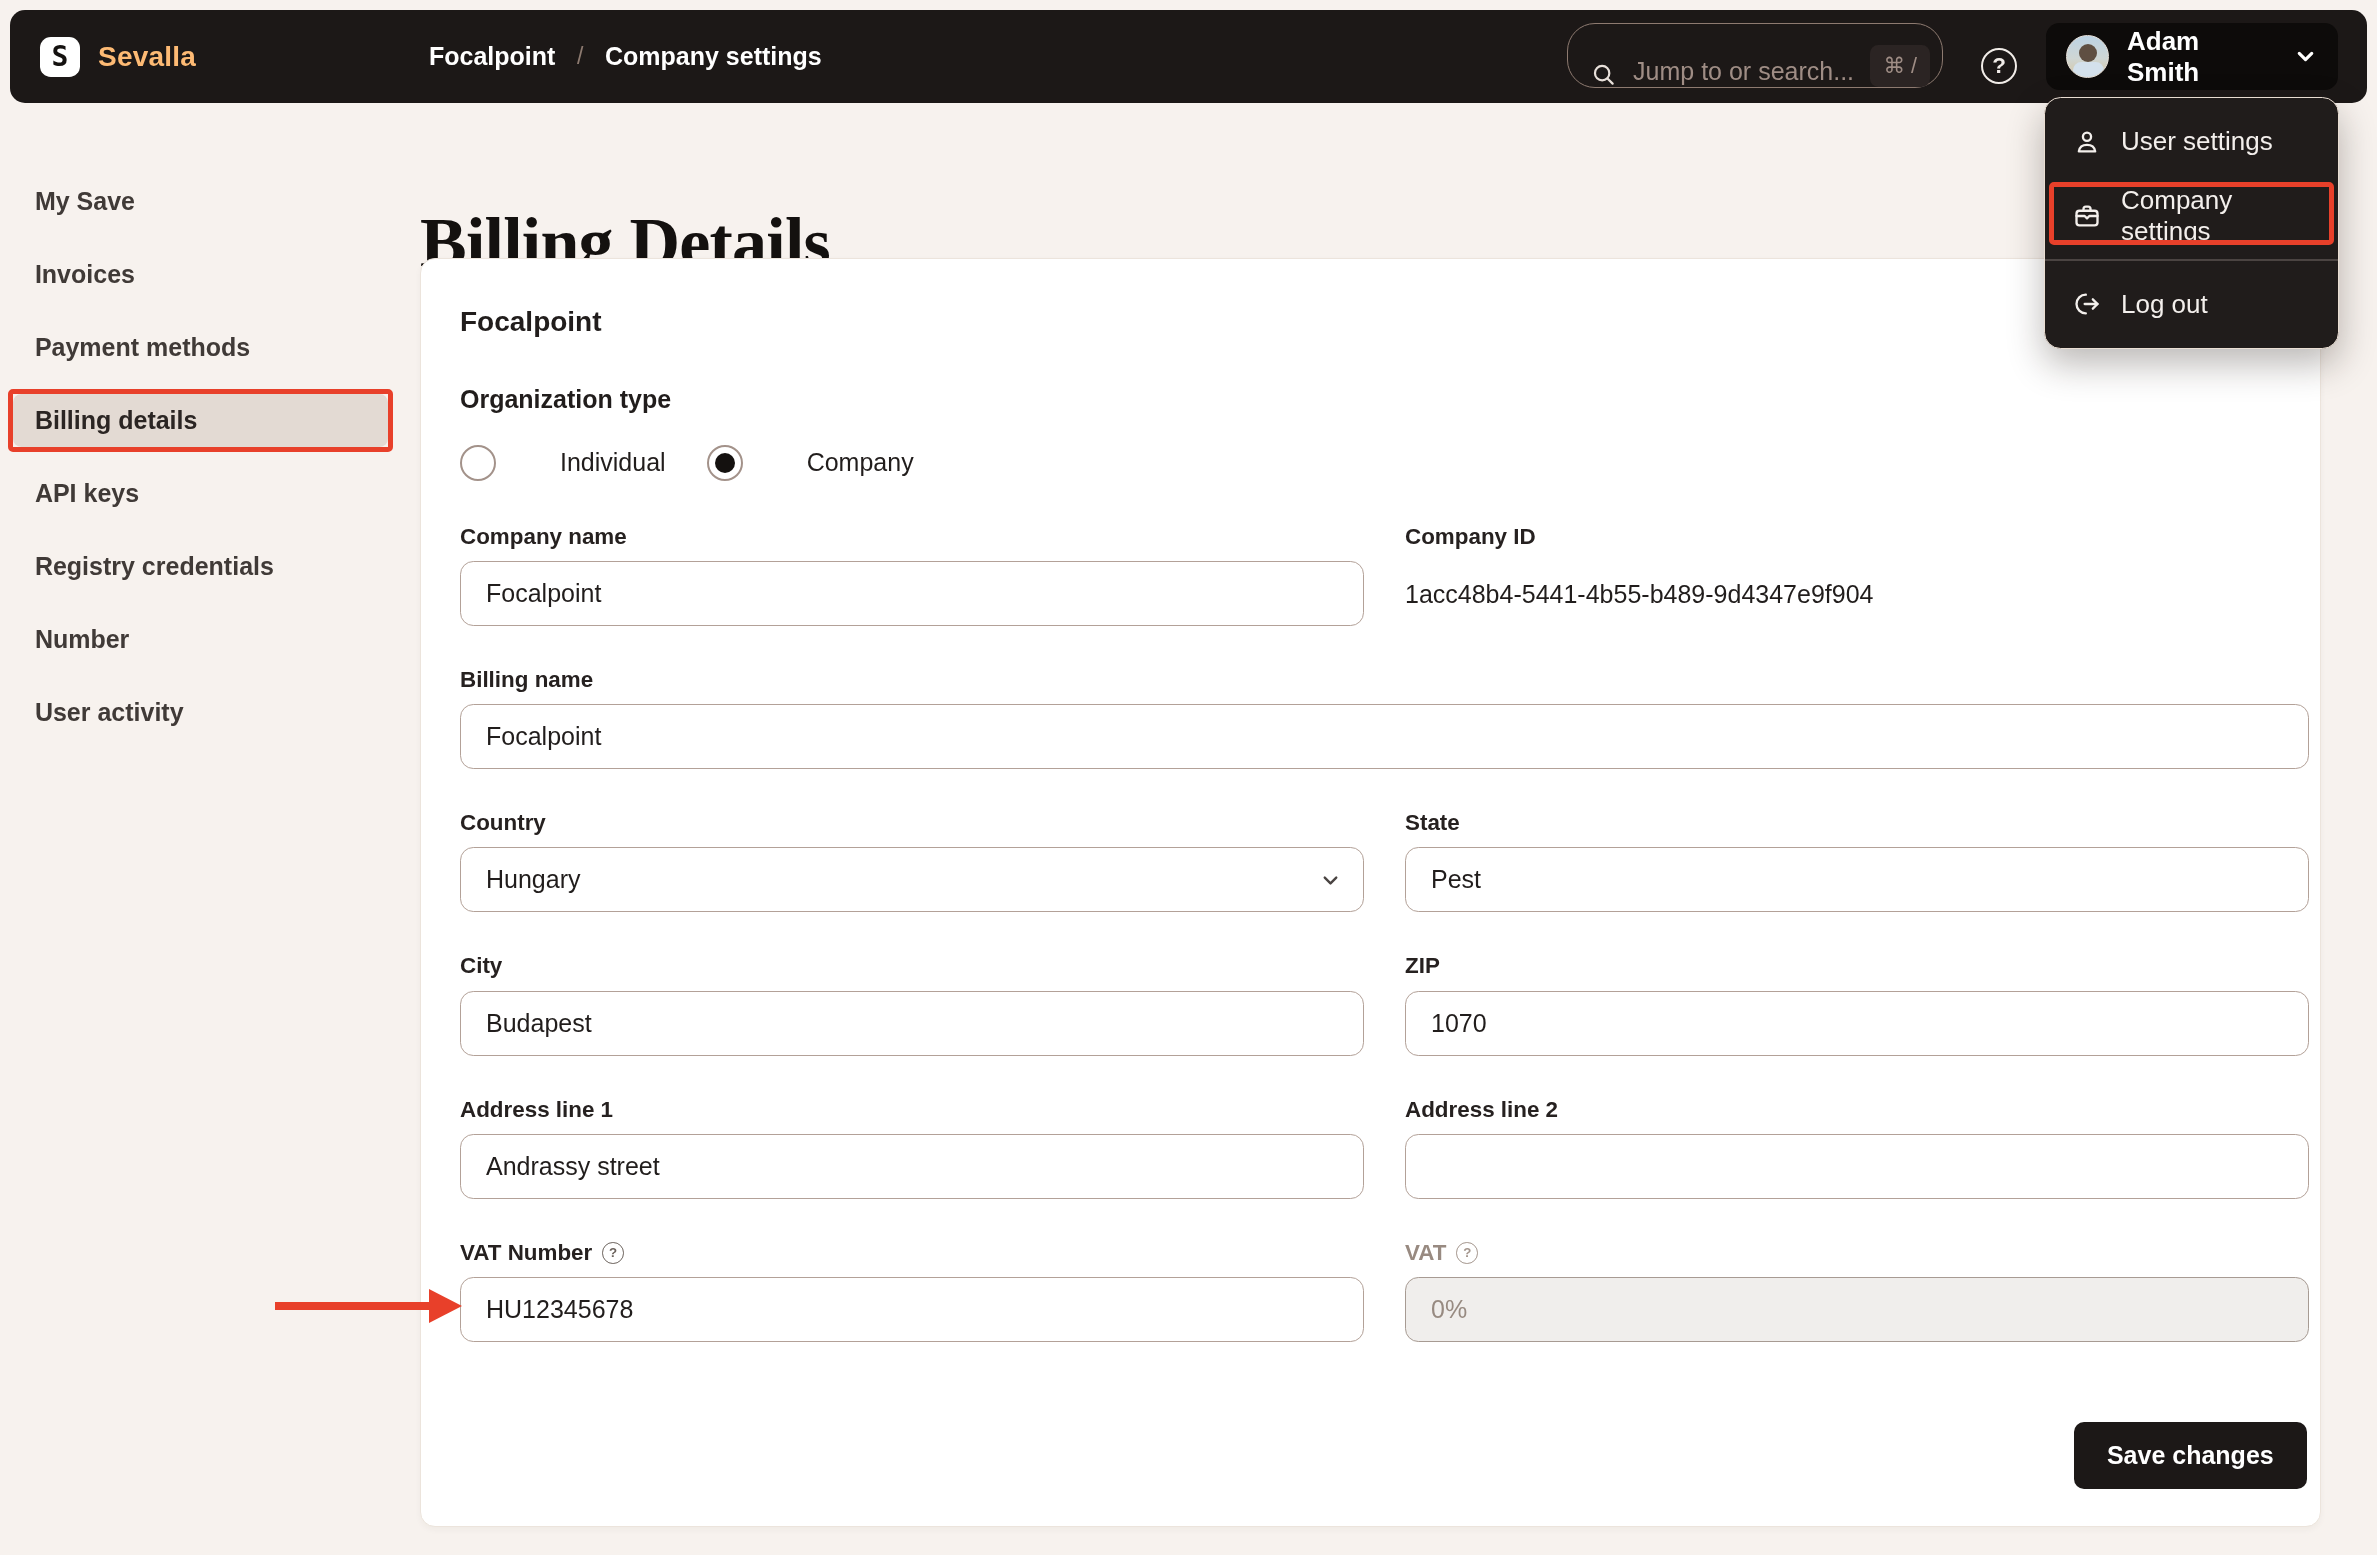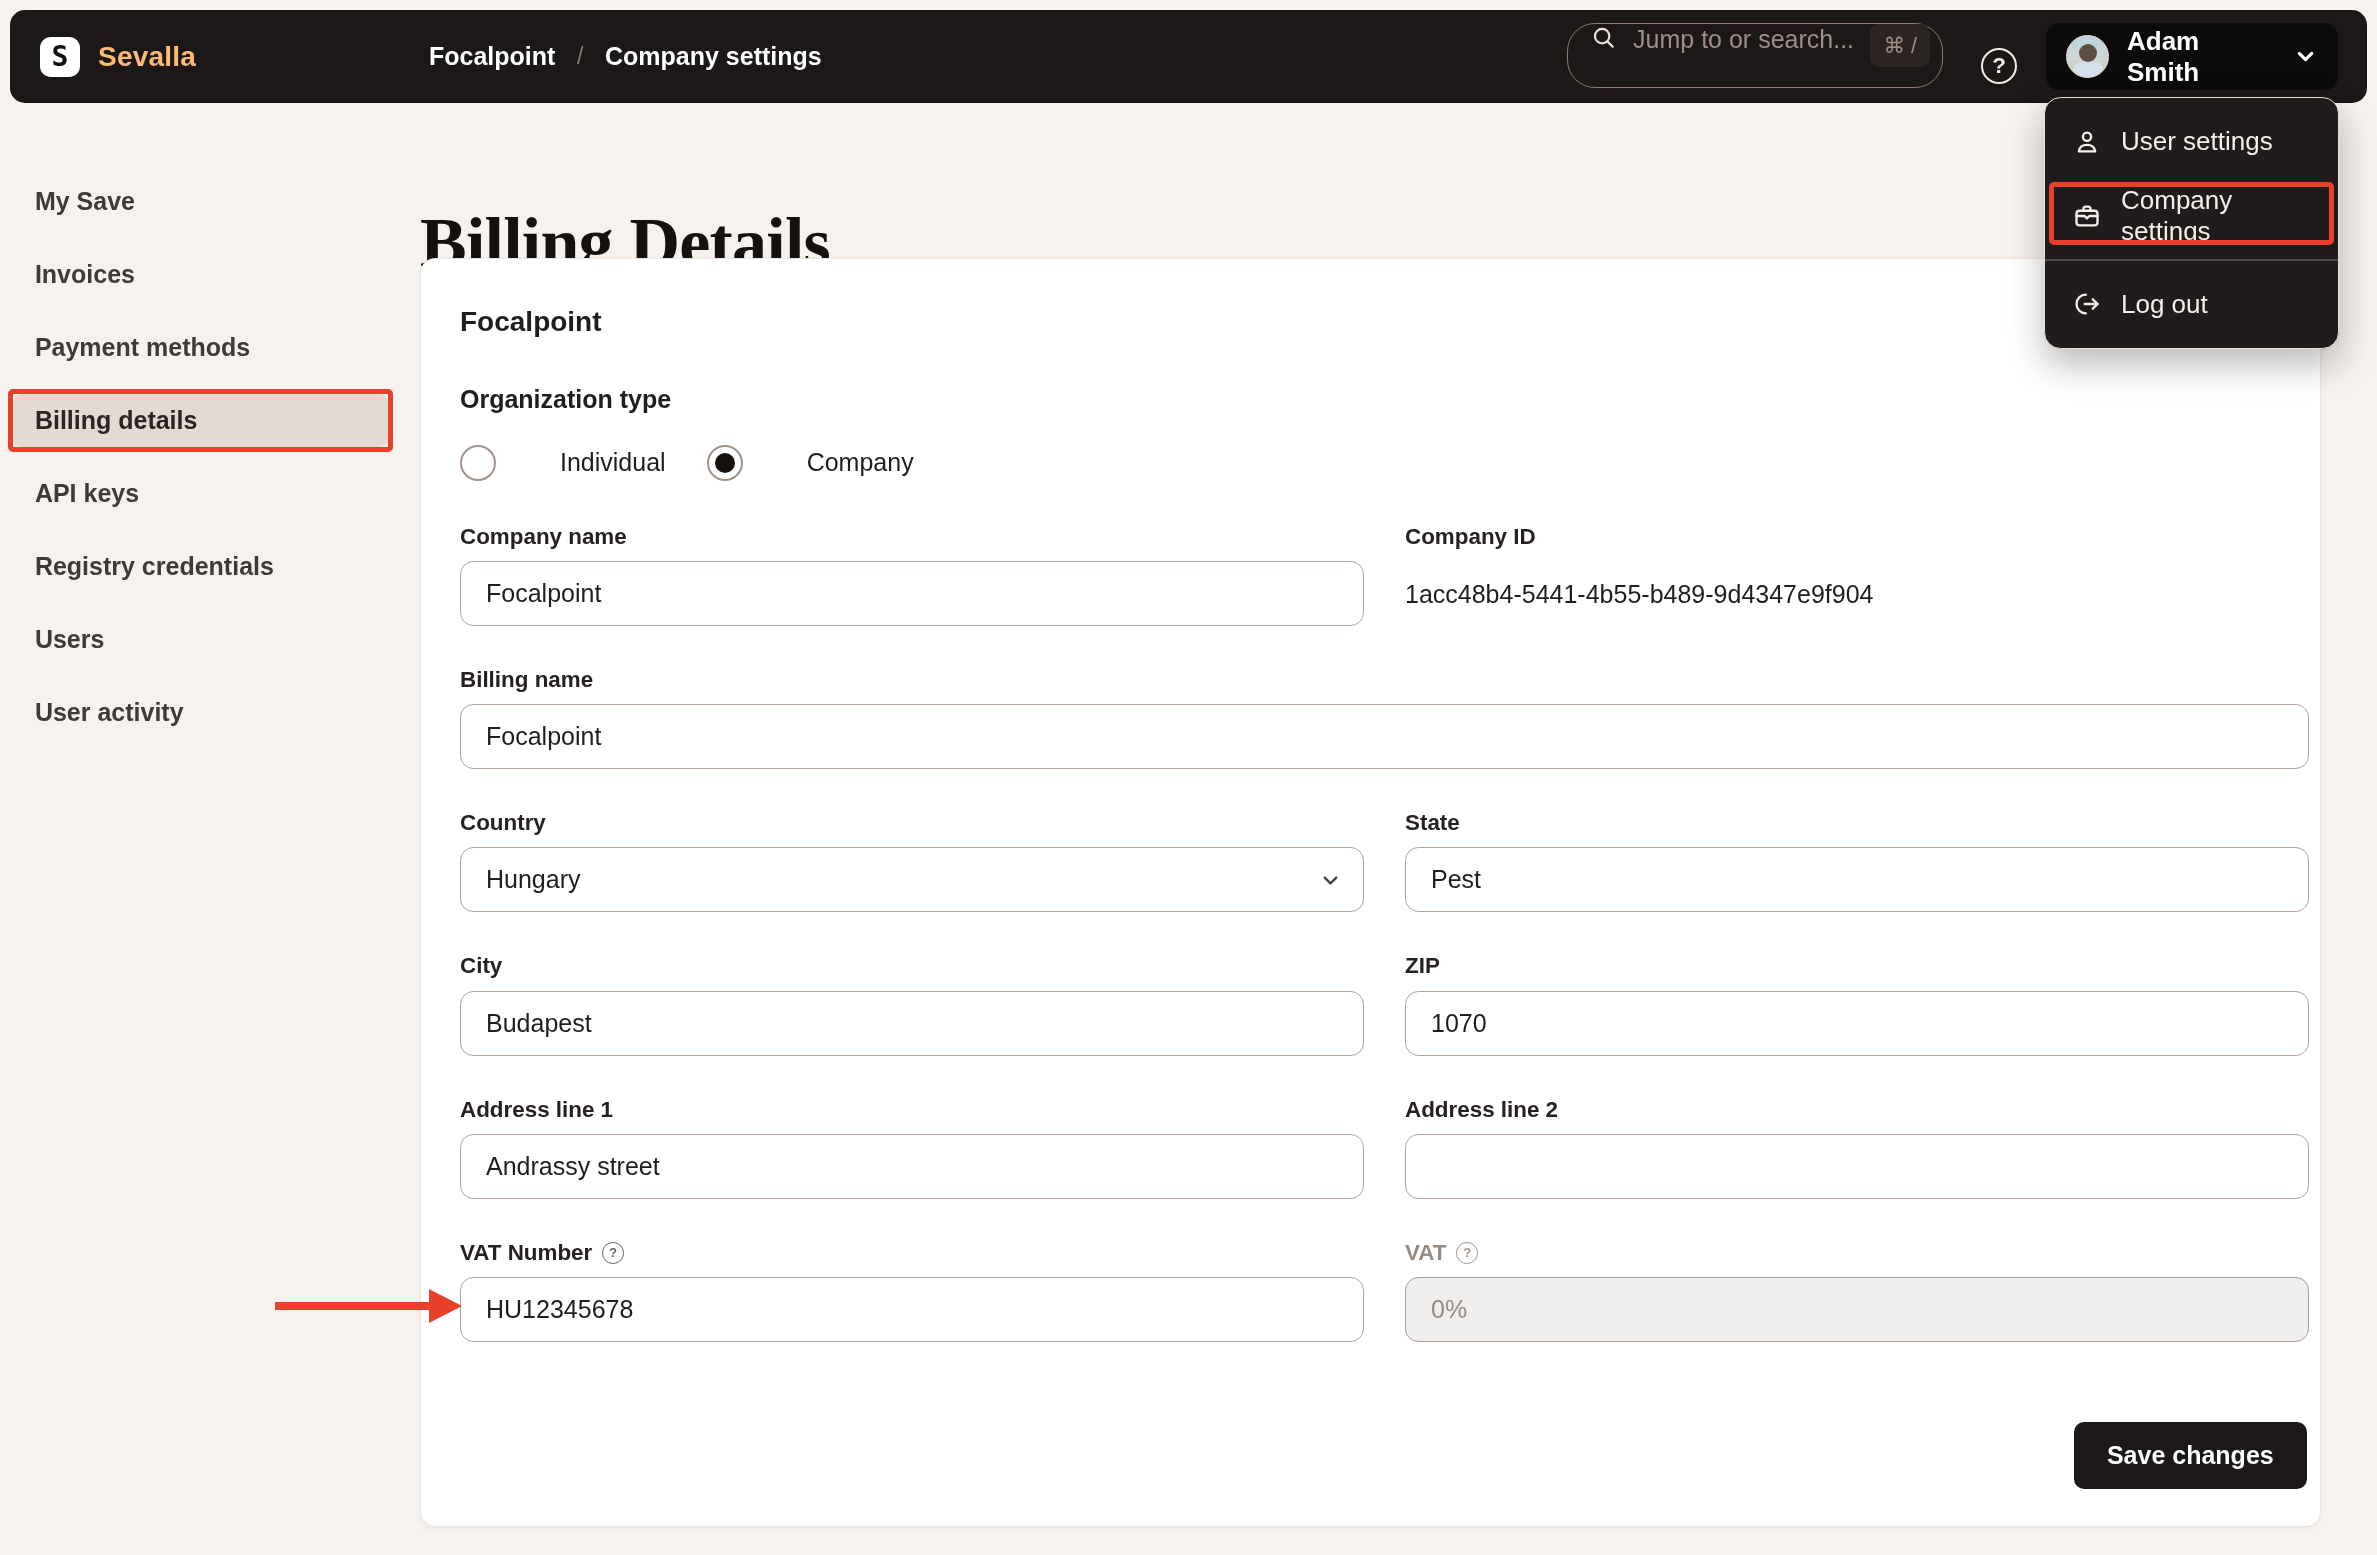--- a/index.html
+++ b/index.html
@@ -23,21 +23,21 @@
   }
   .brand-name { color:#fdba74; font-size:28px; font-weight:700; letter-spacing:0.2px; }
 
   .breadcrumb { position:absolute; left:419px; top:0; height:93px; display:flex; align-items:center; gap:21.6px; font-size:25px; font-weight:600; }
   .crumb { color:#ffffff; }
   .crumb-sep { color:#8d7a70; font-weight:400; font-size:23px; }
 
   .search {
     position:absolute; left:1557px; top:13.3px; width:376px; height:65px;
     border:1.7px solid #8d7a70; border-radius:28px;
-    display:flex; align-items:flex-start; gap:15px; padding:0 11.6px 0 21.6px; color:#9f8d85;
+    display:flex; align-items:flex-end; gap:15px; padding:0 11.6px 0 21.6px; color:#9f8d85;
   }
   .search-icon { color:#e8e0da; flex:0 0 auto; }
   .search-input {
     flex:1; background:transparent; border:none; outline:none;
     font-family:"Liberation Sans", sans-serif; font-size:25px; color:#e8e0da; min-width:0;
   }
   .search-input::placeholder { color:#9f8d85; }
   .kbd { background:#2b2423; border-radius:8.3px; padding:8.3px 13.3px; font-size:21.6px; color:#9f8d85; white-space:nowrap; }
 
   .help-btn {
@@ -234,21 +234,21 @@
   </div>
 </div>
 
 <nav class="sidebar">
   <div class="sidebar-item">My Save</div>
   <div class="sidebar-item">Invoices</div>
   <div class="sidebar-item">Payment methods</div>
   <div class="sidebar-item active">Billing details</div>
   <div class="sidebar-item">API keys</div>
   <div class="sidebar-item">Registry credentials</div>
-  <div class="sidebar-item">Users</div>
+  <div class="sidebar-item">Number</div>
   <div class="sidebar-item">User activity</div>
 </nav>
 
 <h1 class="page-title">Billing Details</h1>
 
 <section class="card">
   <div class="card-title">Focalpoint</div>
 
   <div class="section-label">Organization type</div>
 

